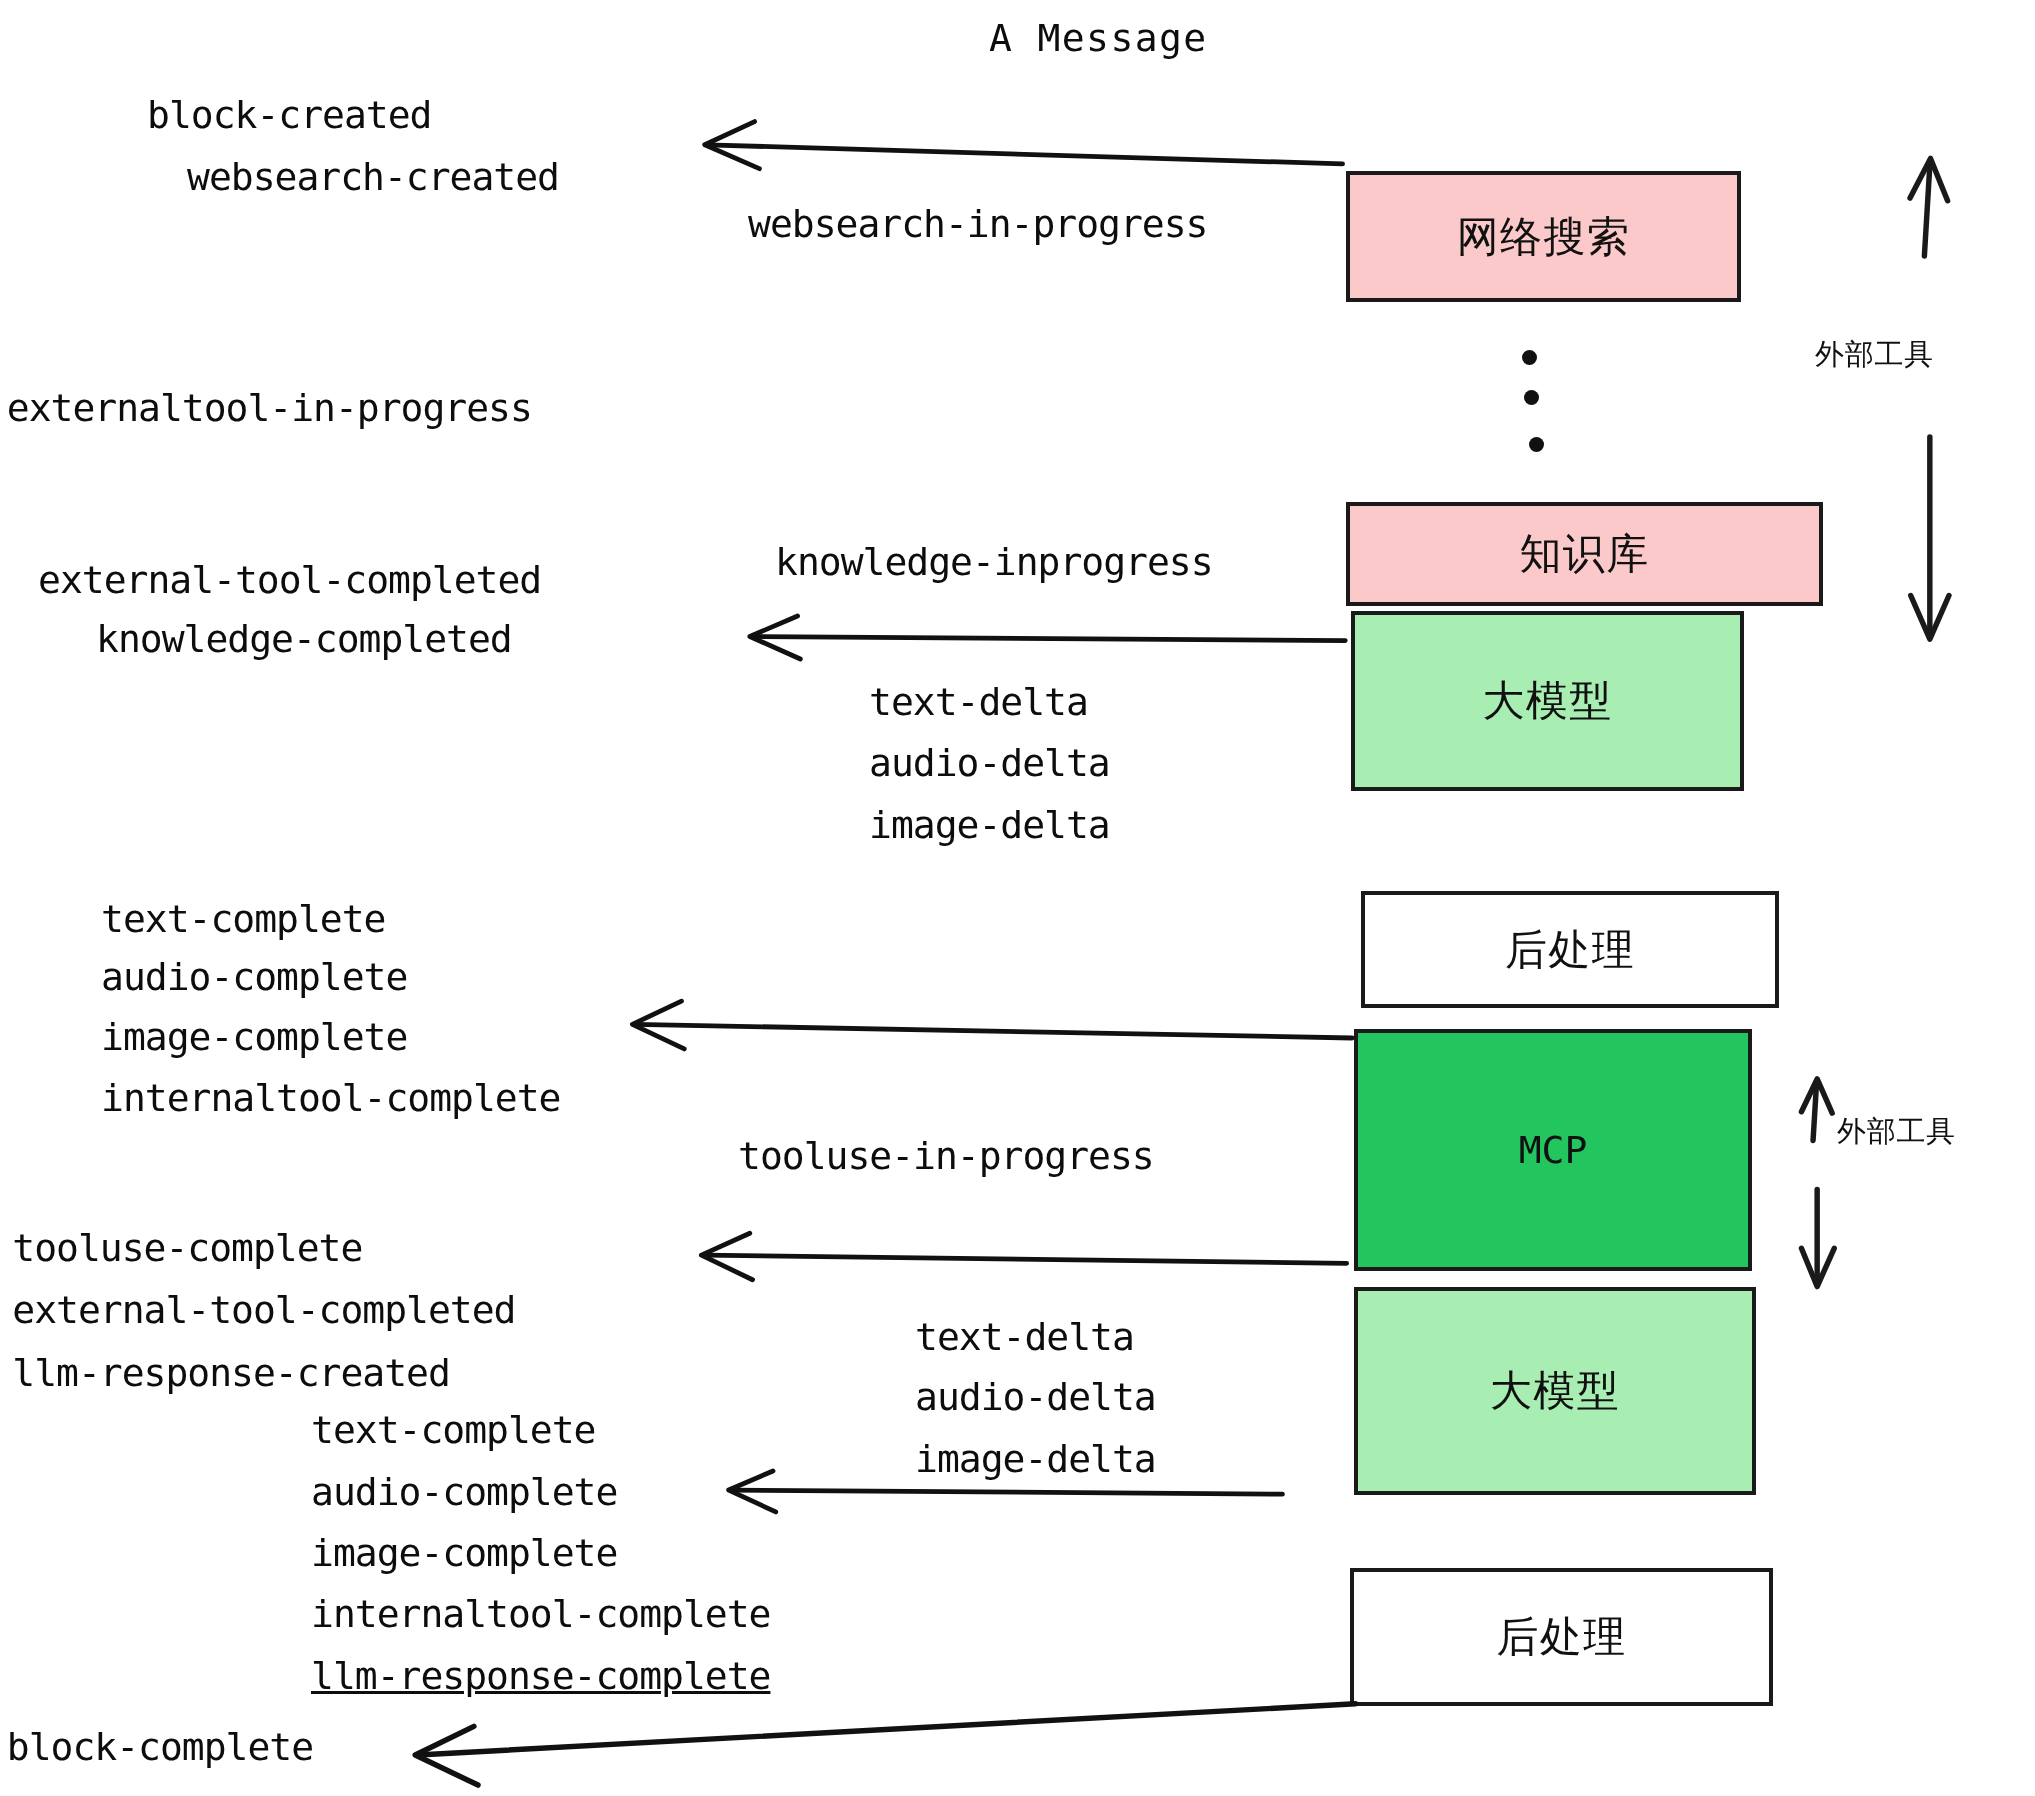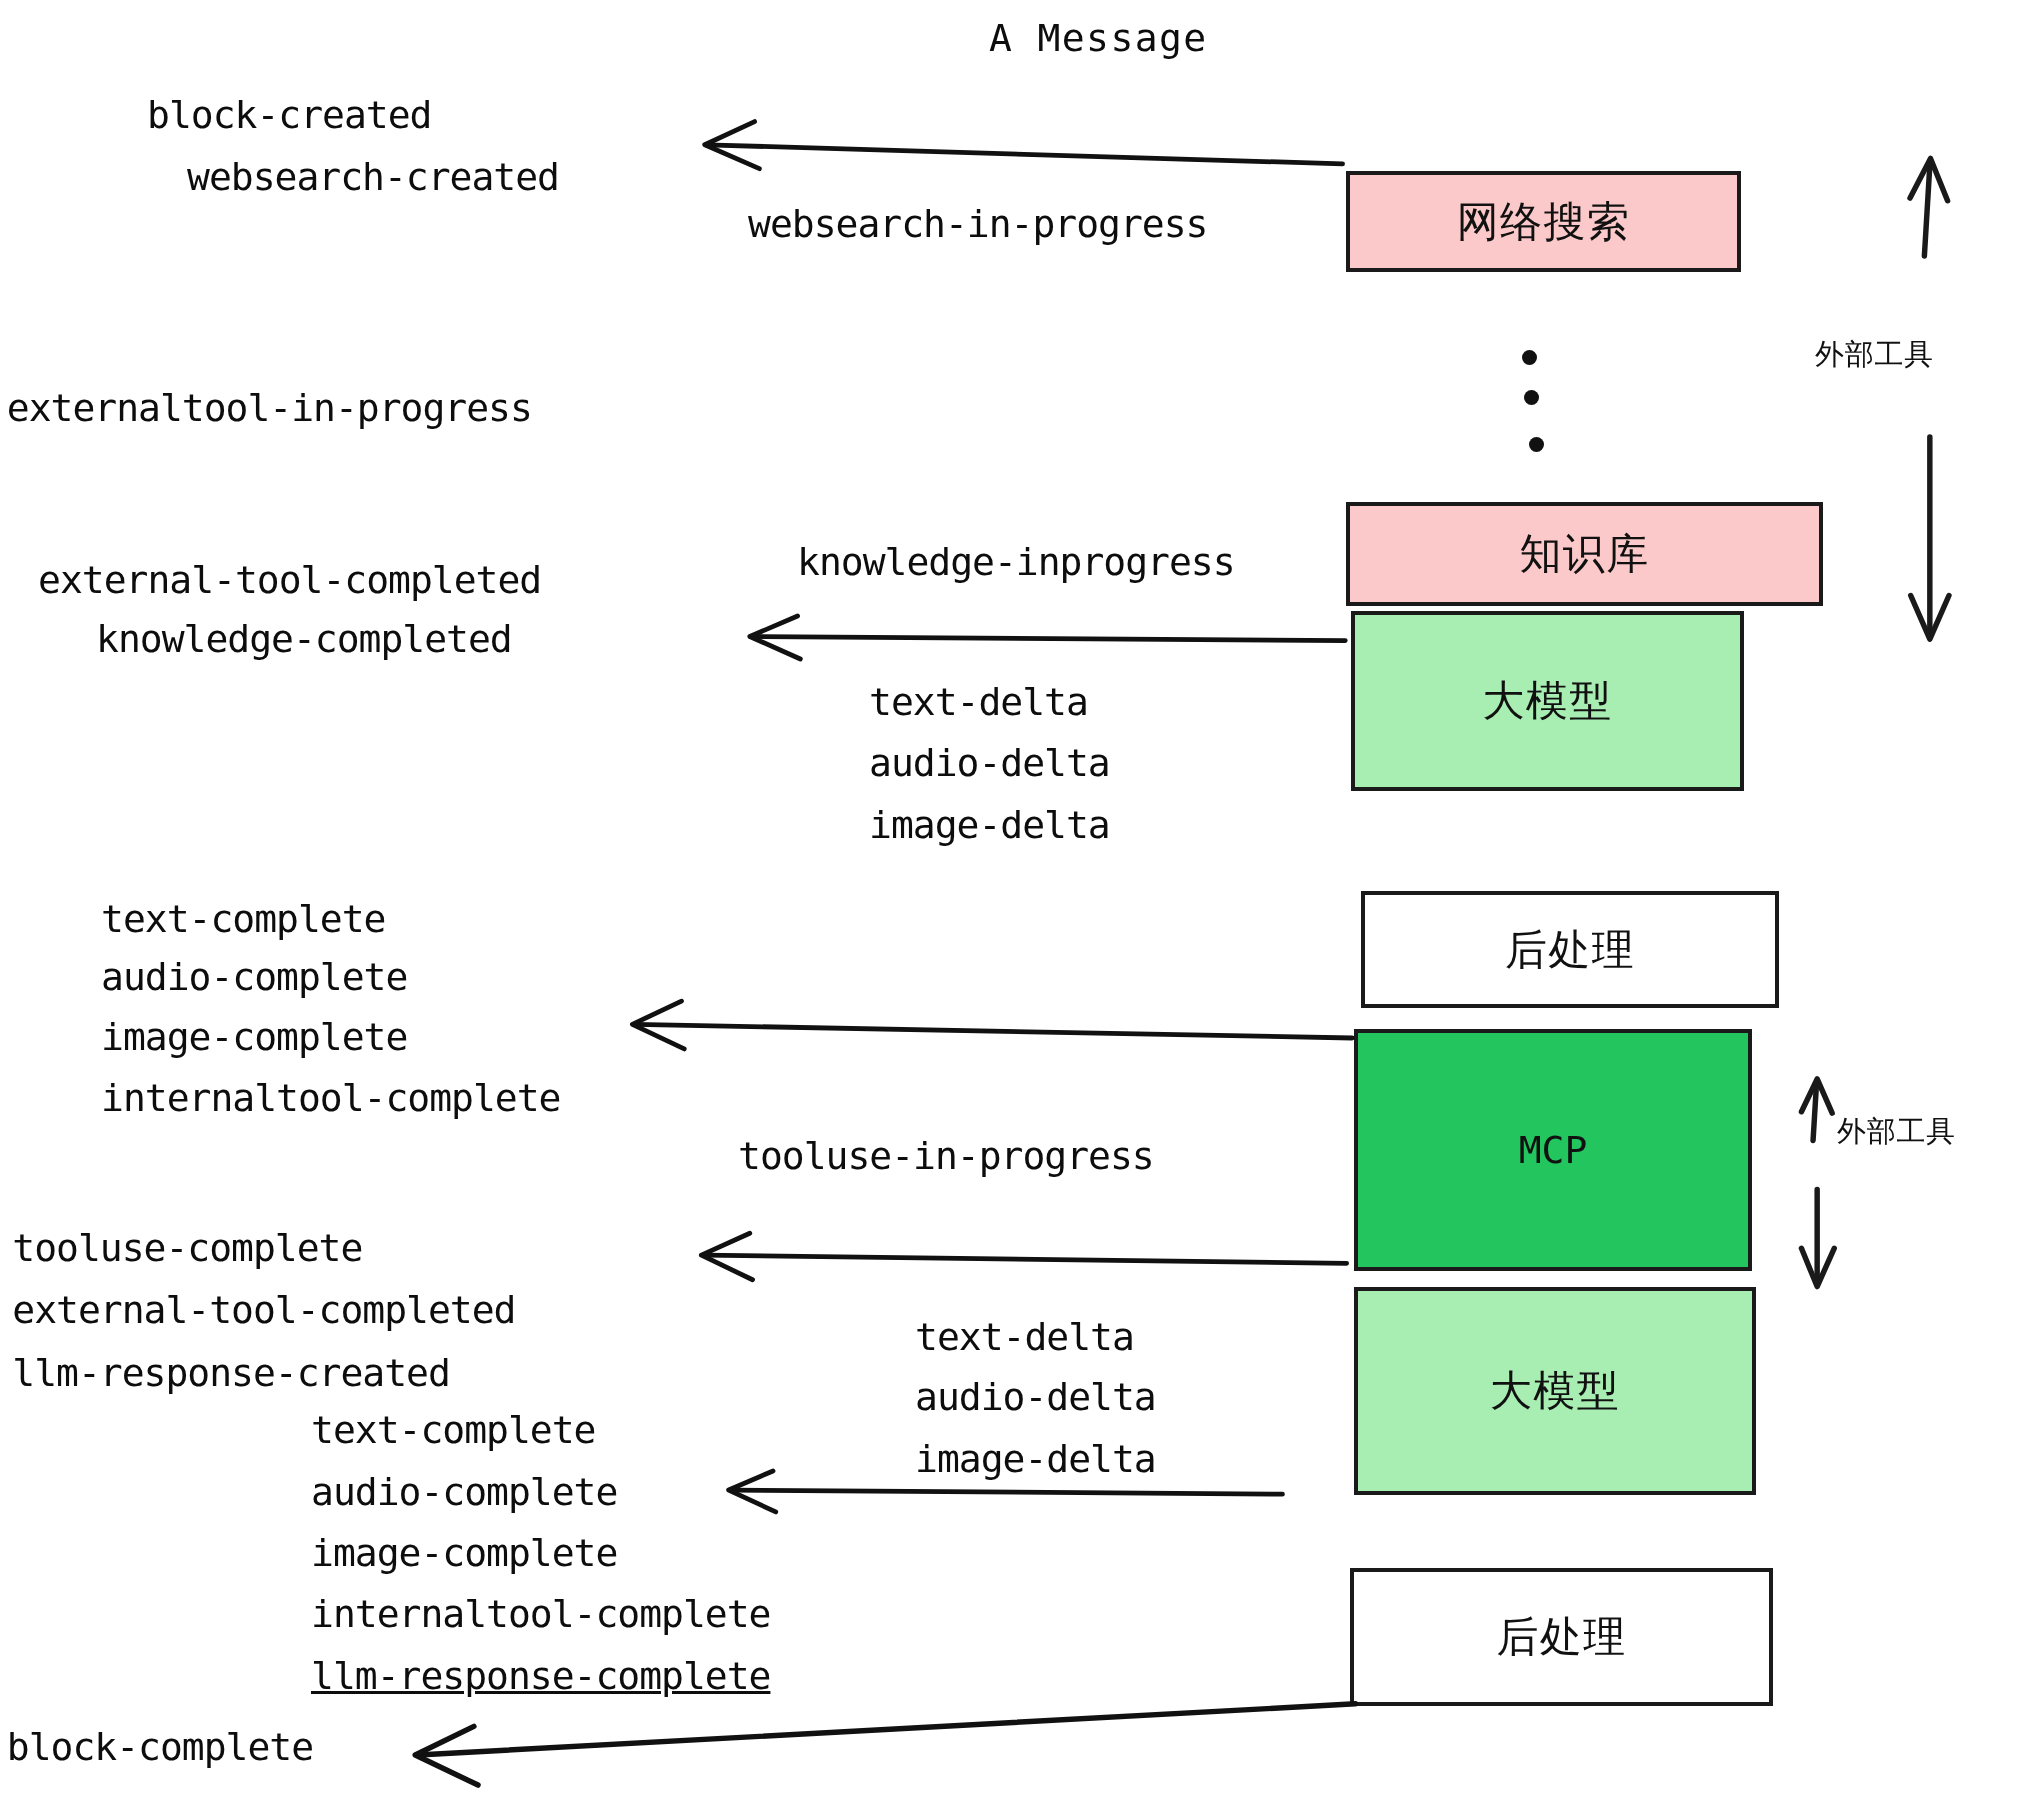--- a/index.html
+++ b/index.html
@@ -89,21 +89,21 @@
 
   <div class="evt" style="left:147px; top:96px;">block-created</div>
 
   <div class="evt" style="left:147px; top:158px;margin-left:40px;">websearch-created</div>
 
   <div class="evt" style="left:748px; top:205px;">websearch-in-progress</div>
 
 
   <div class="evt" style="left:6.8px; top:389px;">externaltool-in-progress</div>
 
-  <div class="evt" style="left:775px; top:543px;margin-left:22px;">knowledge-inprogress</div>
+  <div class="evt" style="left:775px; top:543px;">knowledge-inprogress</div>
 
   <div class="evt" style="left:38px; top:561px;">external-tool-completed</div>
 
   <div class="evt" style="left:96px; top:620px;">knowledge-completed</div>
 
   <div class="evt" style="left:869px; top:683px;">text-delta</div>
   <div class="evt" style="left:869px; top:744px;">audio-delta</div>
   <div class="evt" style="left:869px; top:806px;">image-delta</div>
 
   <div class="evt" style="left:101px; top:900px;">text-complete</div>
@@ -122,21 +122,21 @@
   <div class="evt" style="left:915px; top:1440px;">image-delta</div>
 
   <div class="evt" style="left:311px; top:1411px;">text-complete</div>
   <div class="evt" style="left:311px; top:1473px;">audio-complete</div>
   <div class="evt" style="left:311px; top:1534px;">image-complete</div>
   <div class="evt" style="left:311px; top:1595px;">internaltool-complete</div>
   <div class="evt" style="left:311px; top:1657px;text-decoration:underline;">llm-response-complete</div>
 
   <div class="evt" style="left:6.8px; top:1728px;text-align:center;">block-complete</div>
 
-  <div class="box" style="left:1346px; top:171px; width:395px; height:101px; background:#fbc9c9;">
+  <div class="box" style="left:1346px; top:171px; width:395px; height:131px; background:#fbc9c9;">
     <span>网络搜索</span>
   </div>
 
   <div class="box" style="left:1346px; top:502px; width:477px; height:104px; background:#fbc9c9;">
     <span>知识库</span>
   </div>
 
   <div class="box" style="left:1351px; top:611px; width:393px; height:180px; background:#a8eeb2;">
     <span>大模型</span>
   </div>

